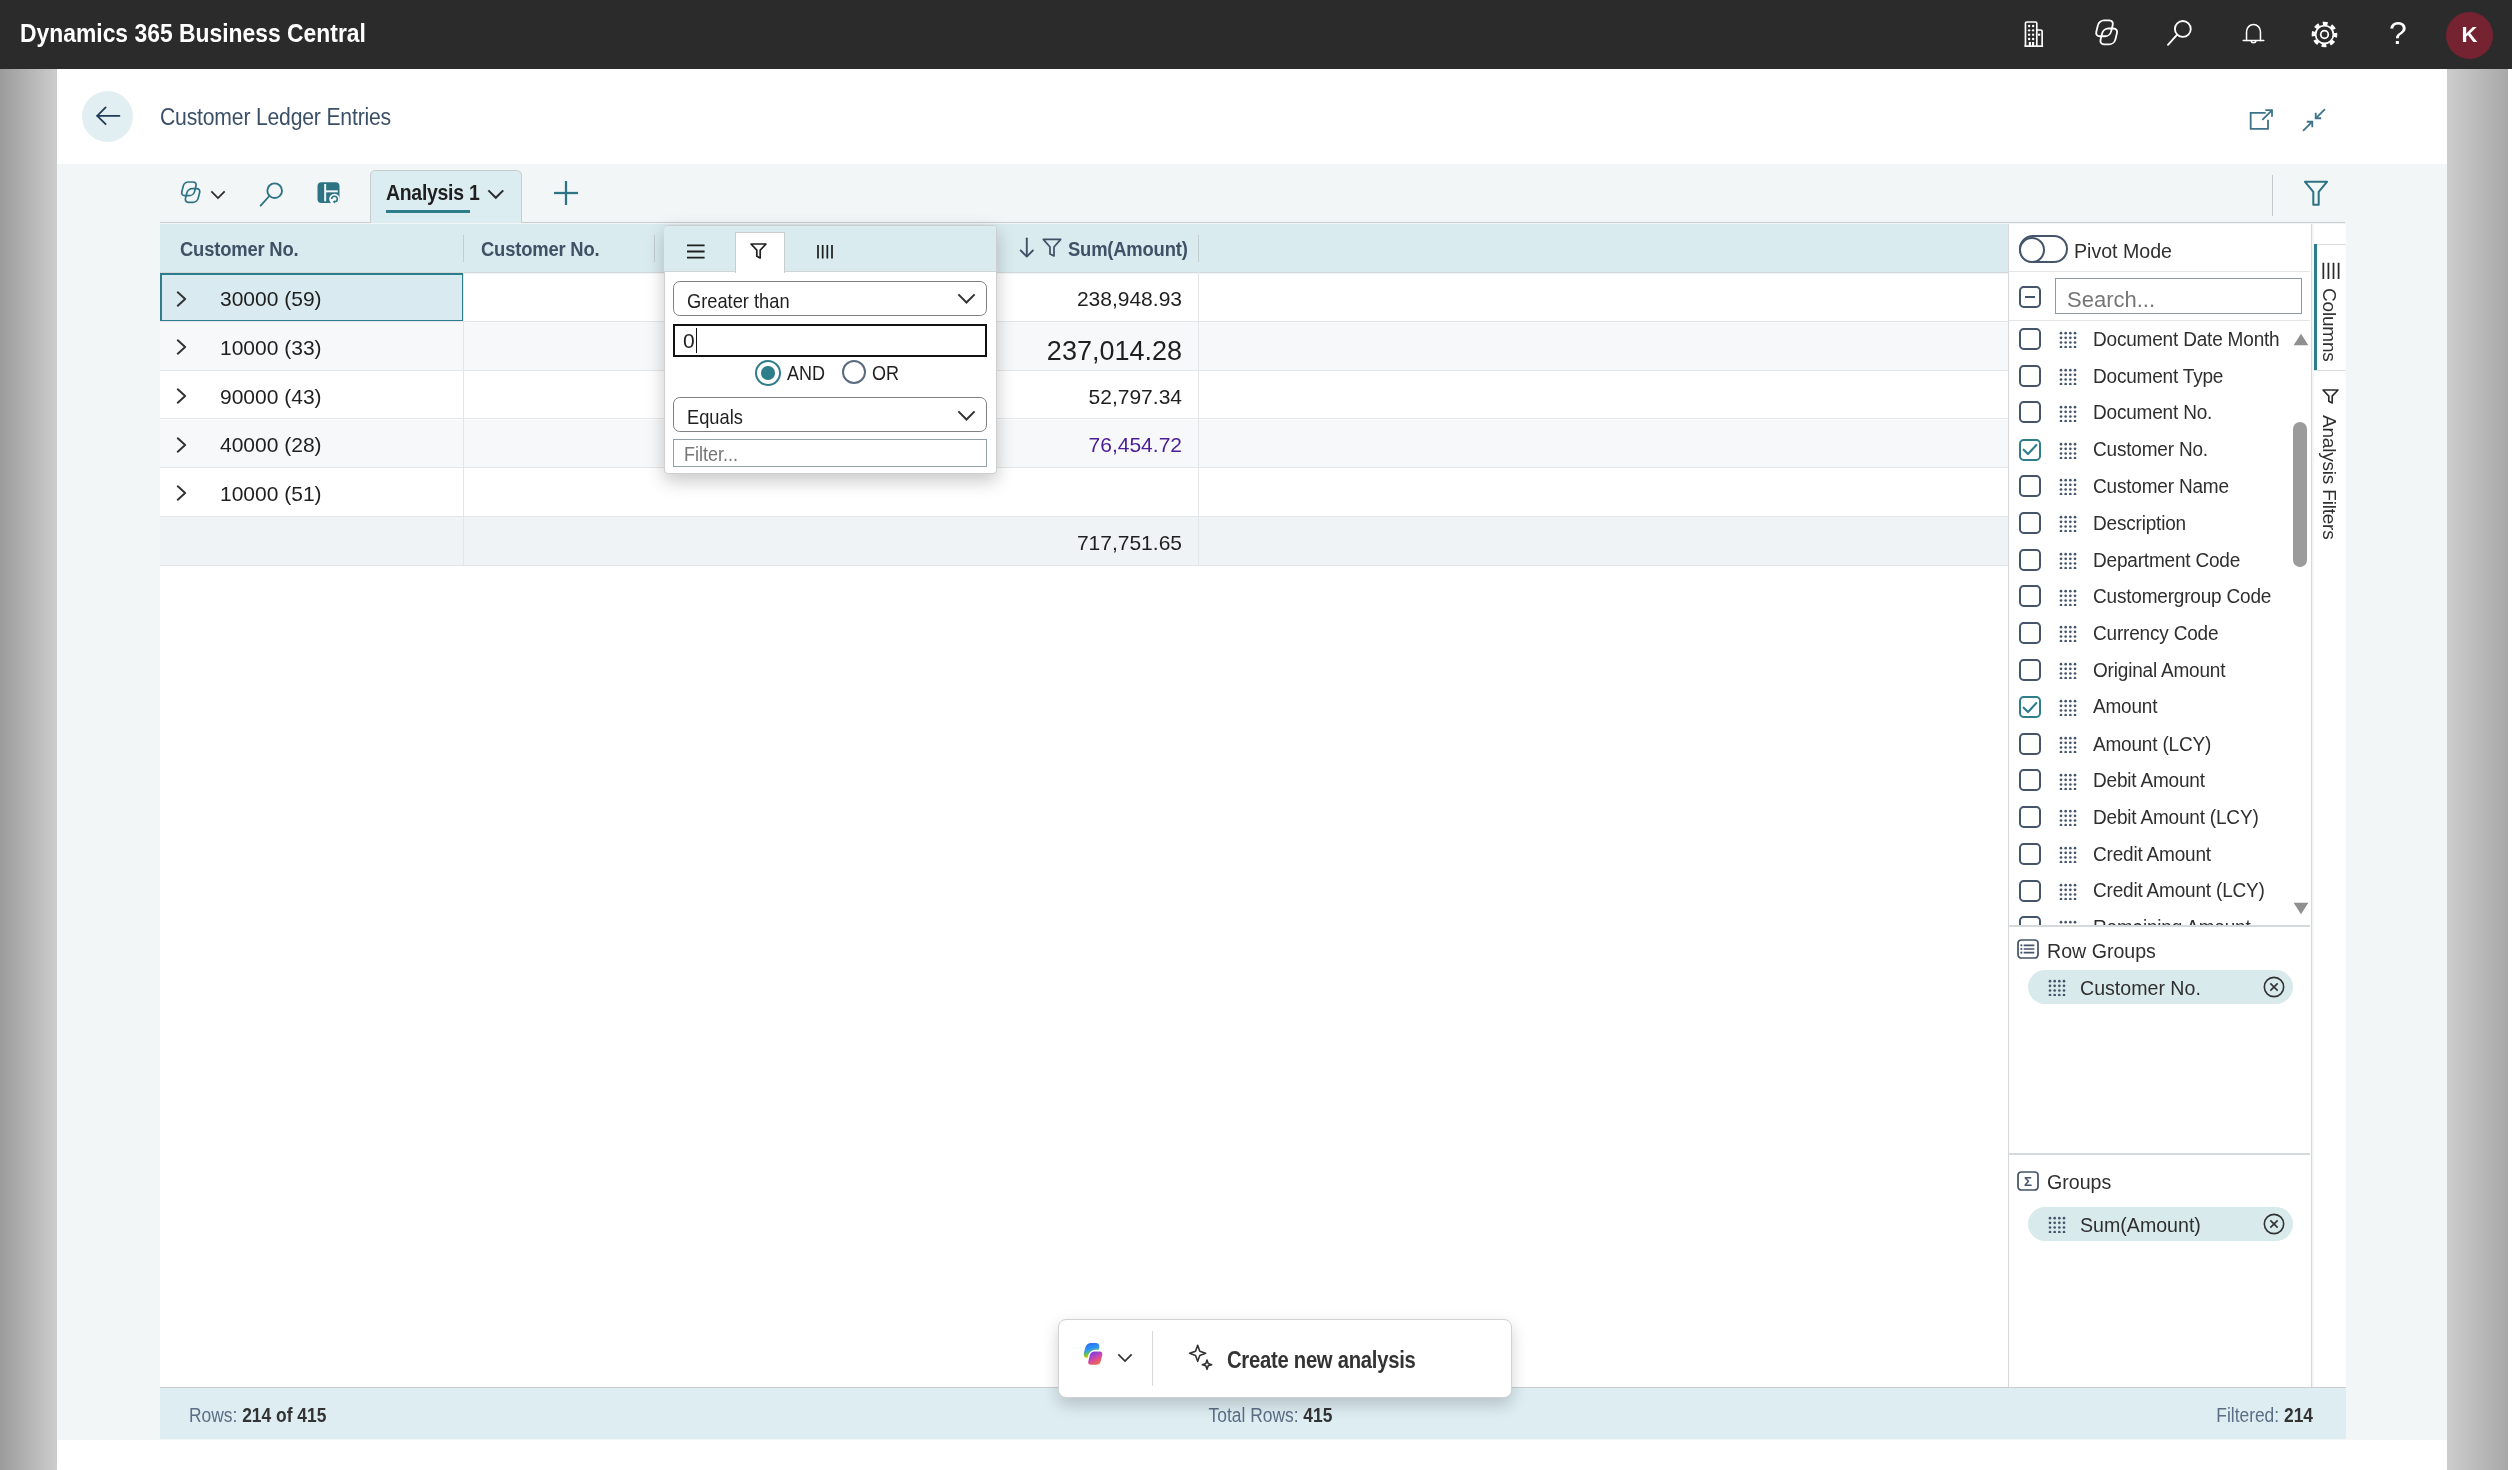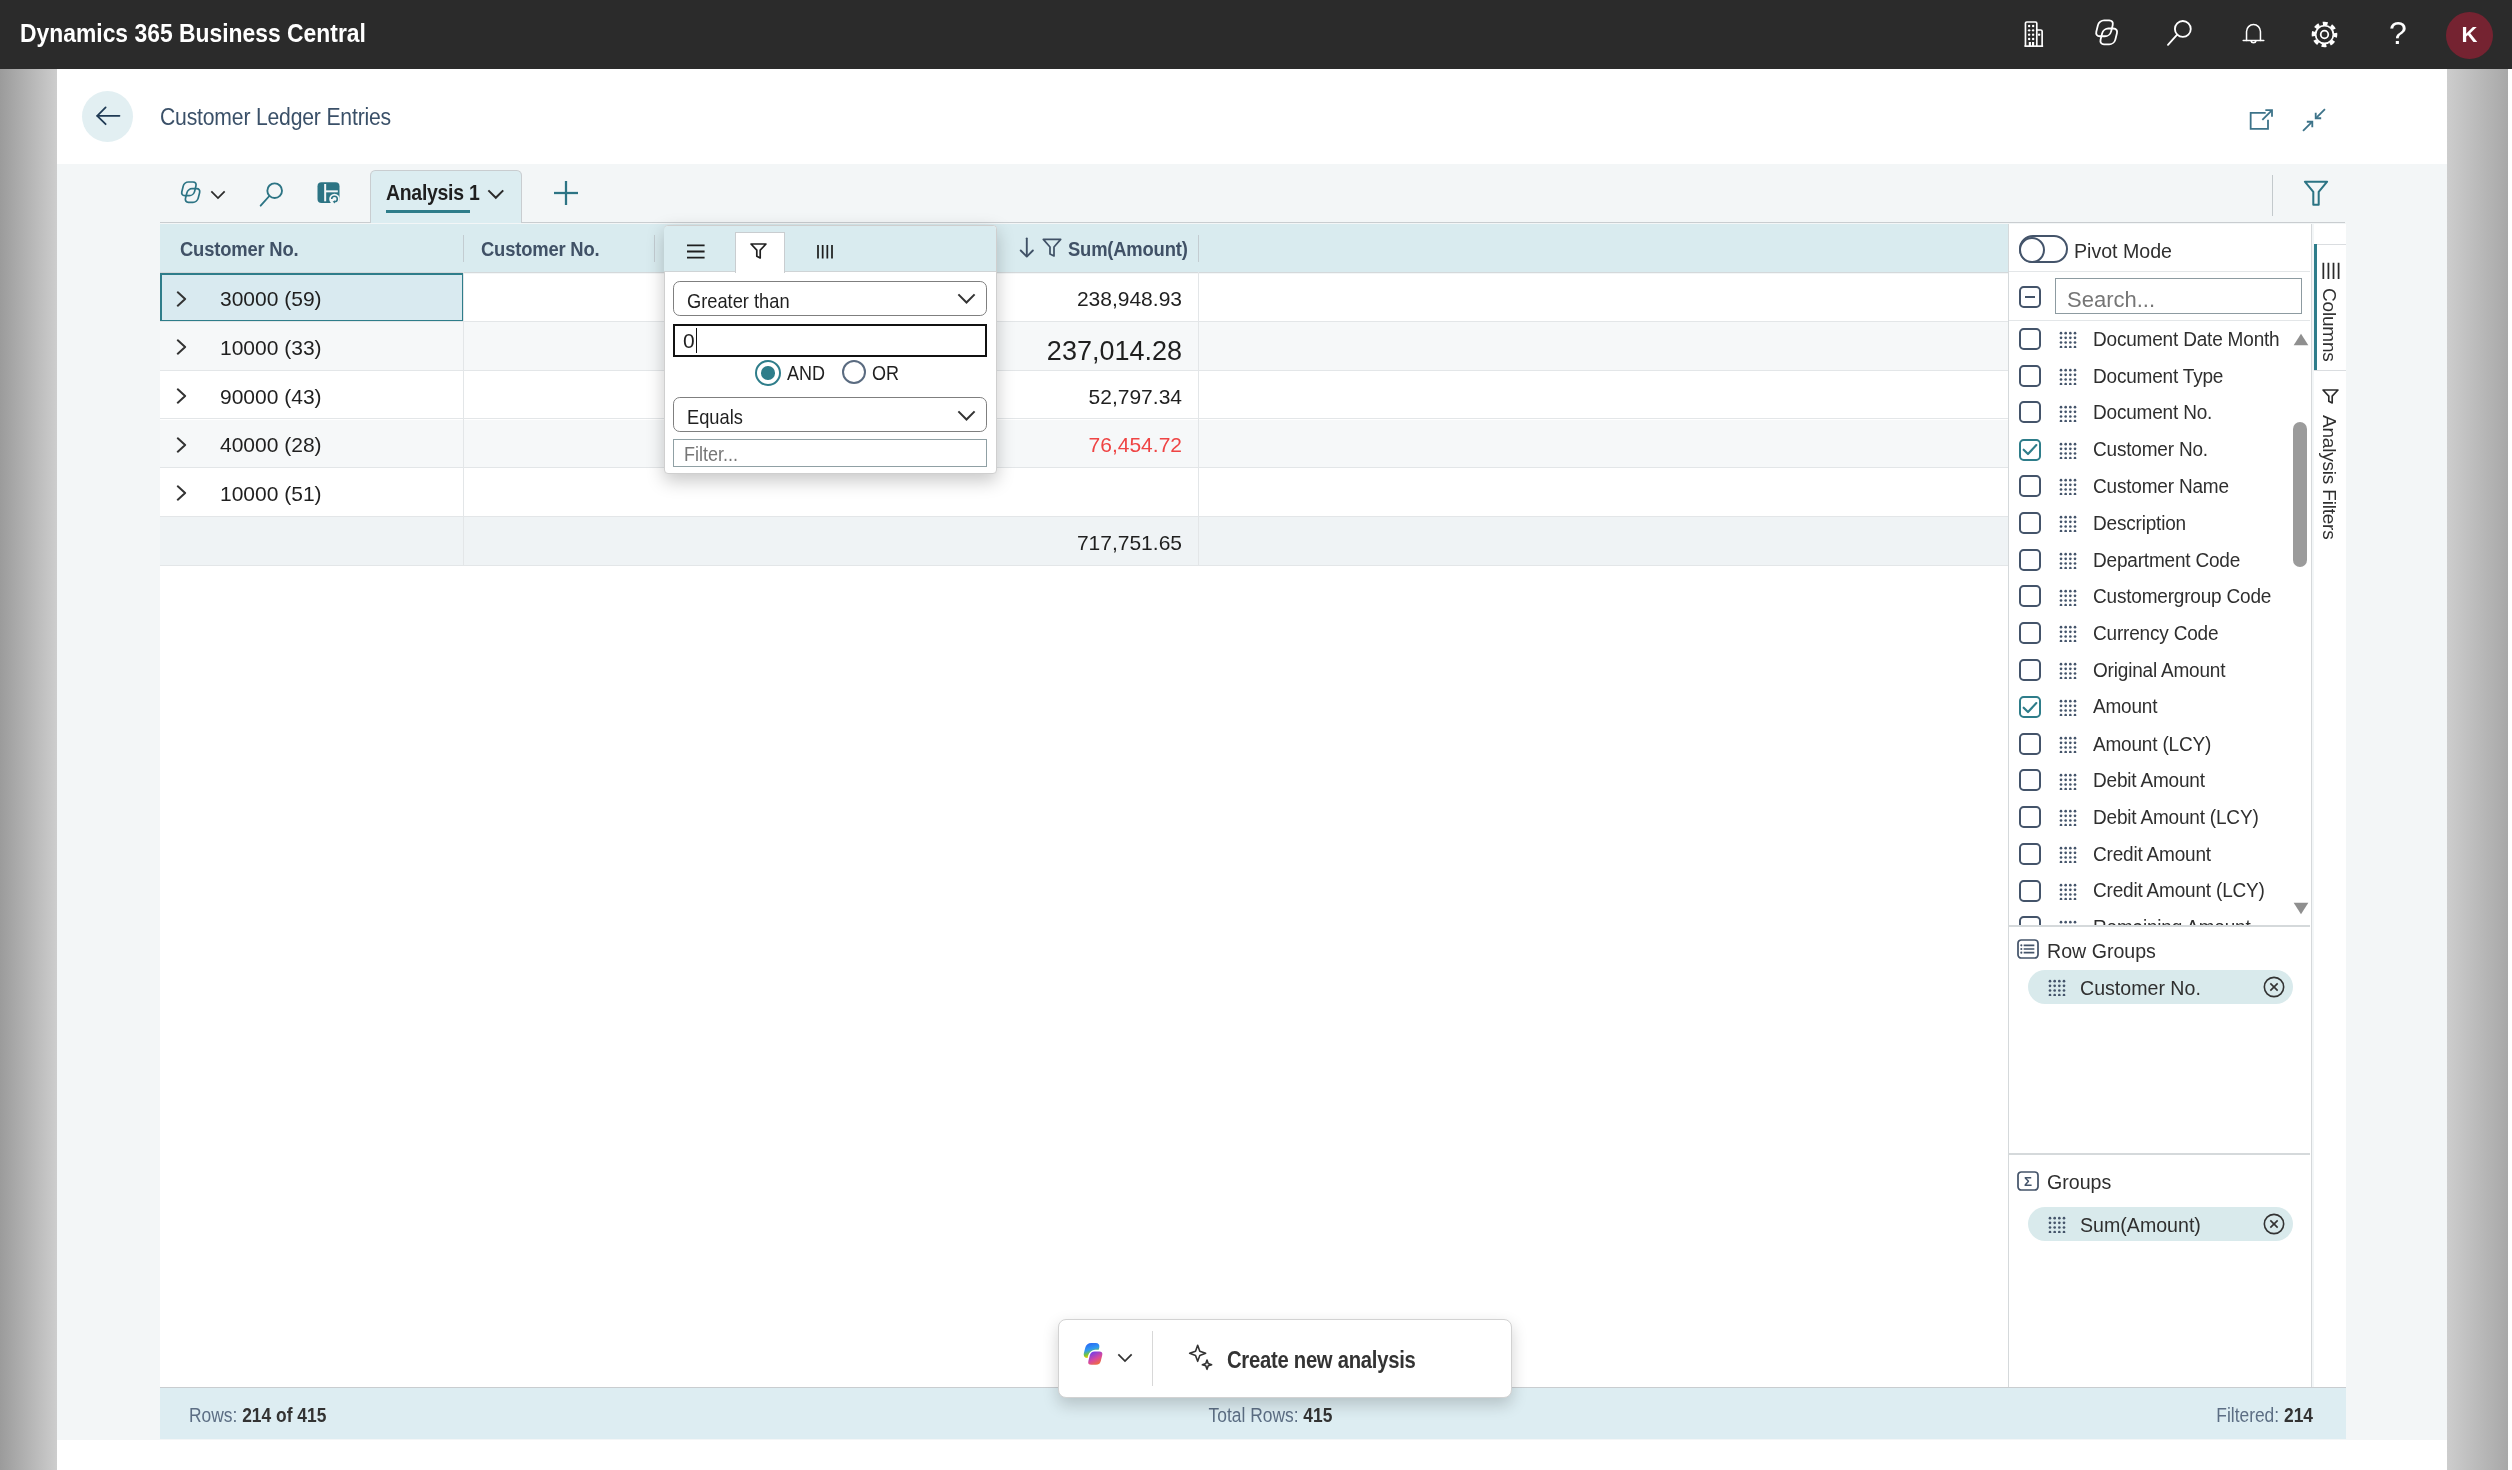--- a/index.html
+++ b/index.html
@@ -160,21 +160,21 @@
 <path d="M7 2l11 10L7 22" fill="none" stroke="#333" stroke-width="3" stroke-linecap="round" stroke-linejoin="round"></path>
   </svg>
 <div class="a" style="left:220px;top:385px;font-size:21px;color:#1f1f1f;">90000 (43)</div>
 <div class="a" style="left:912px;top:385px;width:270px;text-align:right;font-size:21px;color:#1f1f1f;">52,797.34</div>
 <div class="a" style="left:160px;top:418px;width:1849px;height:1.4px;background:#e3e6e8;"></div>
 <div class="a" style="left:160px;top:420px;width:1849px;height:49px;background:#f6f8f9;"></div>
 <svg class="a" style="left:173px;top:437px;" width="17.6" height="16" viewBox="0 0 26 24">
 <path d="M7 2l11 10L7 22" fill="none" stroke="#333" stroke-width="3" stroke-linecap="round" stroke-linejoin="round"></path>
   </svg>
 <div class="a" style="left:220px;top:433px;font-size:21px;color:#1f1f1f;">40000 (28)</div>
-<div class="a" style="left:912px;top:433px;width:270px;text-align:right;font-size:21px;color:#ef4444;">76,454.72</div>
+<div class="a" style="left:912px;top:433px;width:270px;text-align:right;font-size:21px;color:#4c1d95;">76,454.72</div>
 <div class="a" style="left:160px;top:467px;width:1849px;height:1.4px;background:#e3e6e8;"></div>
 <div class="a" style="left:160px;top:468px;width:1849px;height:49px;background:#fff;"></div>
 <svg class="a" style="left:173px;top:485px;" width="17.6" height="16" viewBox="0 0 26 24">
 <path d="M7 2l11 10L7 22" fill="none" stroke="#333" stroke-width="3" stroke-linecap="round" stroke-linejoin="round"></path>
   </svg>
 <div class="a" style="left:220px;top:482px;font-size:21px;color:#1f1f1f;">10000 (51)</div>
 <div class="a" style="left:912px;top:482px;width:270px;text-align:right;font-size:21px;color:#1f1f1f;margin-top:48px;">76,339.92</div>
 <div class="a" style="left:160px;top:516px;width:1849px;height:1.4px;background:#e3e6e8;"></div>
 <div class="a" style="left:160px;top:517px;width:1849px;height:49px;background:#eff3f5;"></div>
 <div class="a" style="left:912px;top:531px;width:270px;text-align:right;font-size:21px;color:#1f1f1f;">717,751.65</div>

